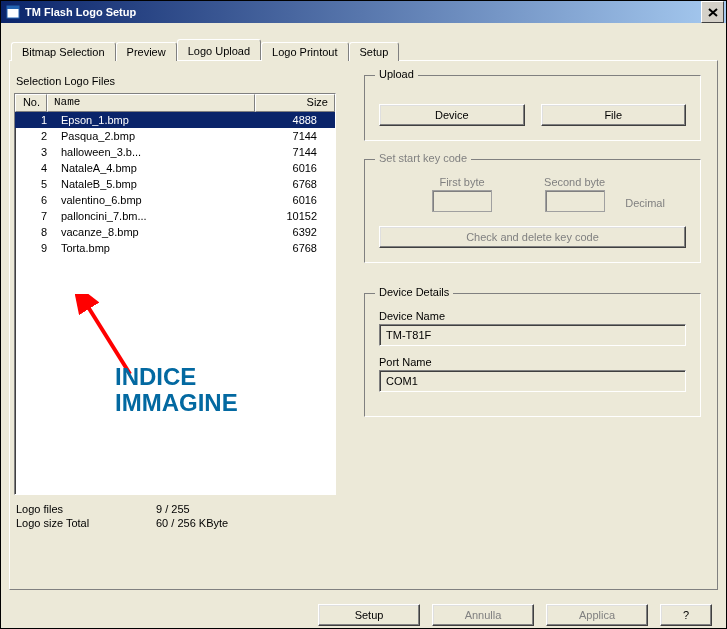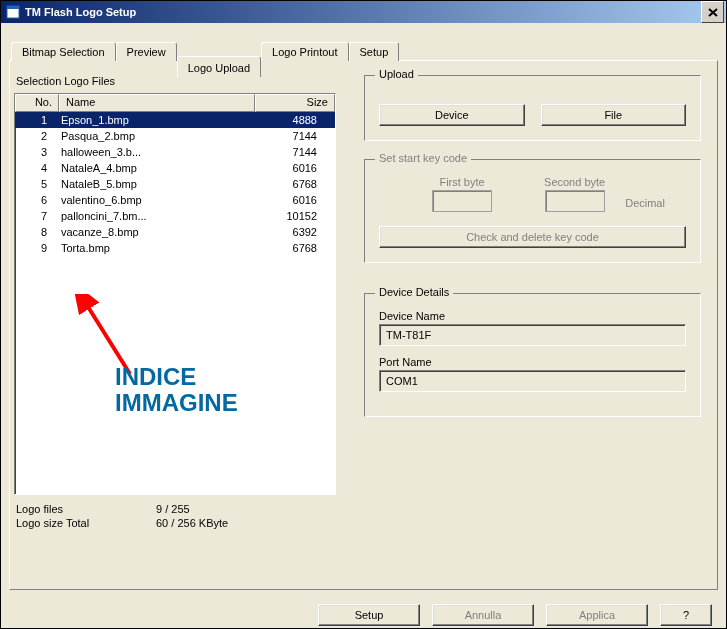--- a/index.html
+++ b/index.html
@@ -83,21 +83,21 @@
     margin-right: 0px;
     position: relative;
     top: 1px;
     border-top-left-radius: 3px;
     border-top-right-radius: 3px;
   }
   .tab.active {
     background: #ece9d8;
     z-index: 3;
     padding-top: 5px;
-    top: 17px;
+    top: 0;
   }
   .tabpanel {
     border: 1px solid #fff;
     border-right-color: #808080;
     border-bottom-color: #808080;
     background: #ece9d8;
     position: relative;
     height: 530px;
     padding: 14px 16px 16px 4px;
     box-sizing: border-box;
@@ -134,22 +134,22 @@
     background: #ece9d8;
     height: 18px;
   }
   .list-header .col {
     border: 1px solid #fff;
     border-right-color: #808080;
     border-bottom-color: #808080;
     padding: 1px 6px;
     box-sizing: border-box;
   }
-  .col-no   { width: 44px; text-align: right; padding-right: 8px;}
-  .col-name { flex: 1; width: 190px; }
+  .col-no   { width: 32px; text-align: right; padding-right: 8px;}
+  .col-name { flex: 1; width: 190px; font-family: Liberation Mono, monospace; }
   .col-size { width: 80px; text-align: right; padding-right: 8px;}
   .list-body { }
   .row {
     display: flex;
     height: 16px;
     line-height: 16px;
     color: #000;
   }
   .row.selected {
     background: #0a246a;

